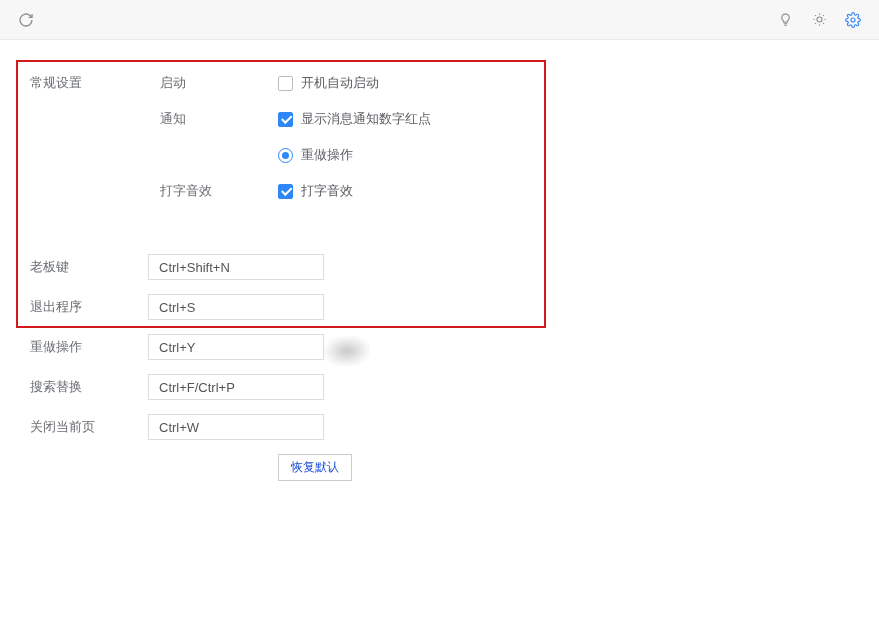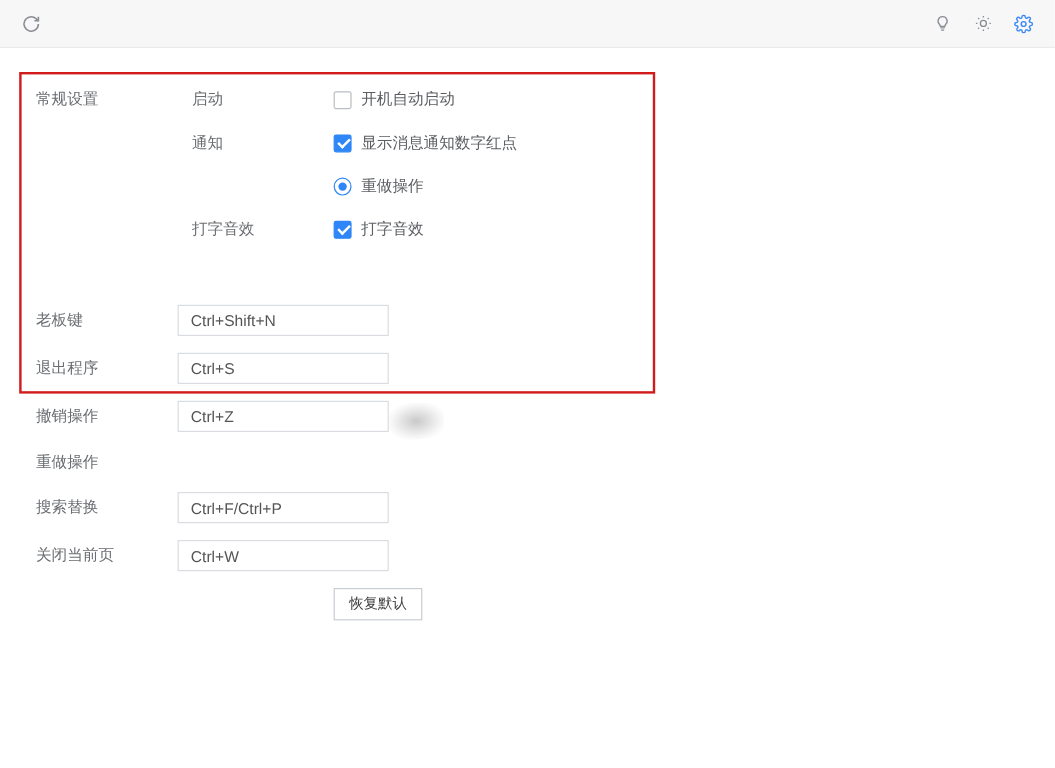--- a/index.html
+++ b/index.html
@@ -118,21 +118,21 @@
       font-size: 13px;
       color: #555;
       background: #fff;
       font-family: inherit;
     }
     .btn {
       border: 1px solid #c9ced4;
       background: #fff;
       padding: 4px 12px;
       font-size: 12px;
-      color: #404040;
+      color: #1d4ed8;
       cursor: pointer;
       font-family: Liberation Sans, sans-serif;
     }
     .btn-reset-row {
       padding-left: 248px;
       margin-top: 6px;
     }
     .smudge {
       position: absolute;
       left: 324px;
@@ -230,25 +230,22 @@
 
       <div class="row">
         <div class="row-label">老板键</div>
         <input class="hk-input" value="Ctrl+Shift+N" style="">
       </div>
       <div class="row">
         <div class="row-label">退出程序</div>
         <input class="hk-input" value="Ctrl+S" style="">
       </div>
       <div class="row">
-        <div class="row-label">撤销操作</div>
-        <input class="hk-input" value="Ctrl+Z" style="">
-      </div>
-      <div class="row">
         <div class="row-label">重做操作</div>
+        <input class="hk-input" value="Ctrl+Y" style="">
       </div>
       <div class="row">
         <div class="row-label">搜索替换</div>
         <input class="hk-input" value="Ctrl+F/Ctrl+P" style="">
       </div>
       <div class="row">
         <div class="row-label">关闭当前页</div>
         <input class="hk-input" value="Ctrl+W" style="">
       </div>
 

